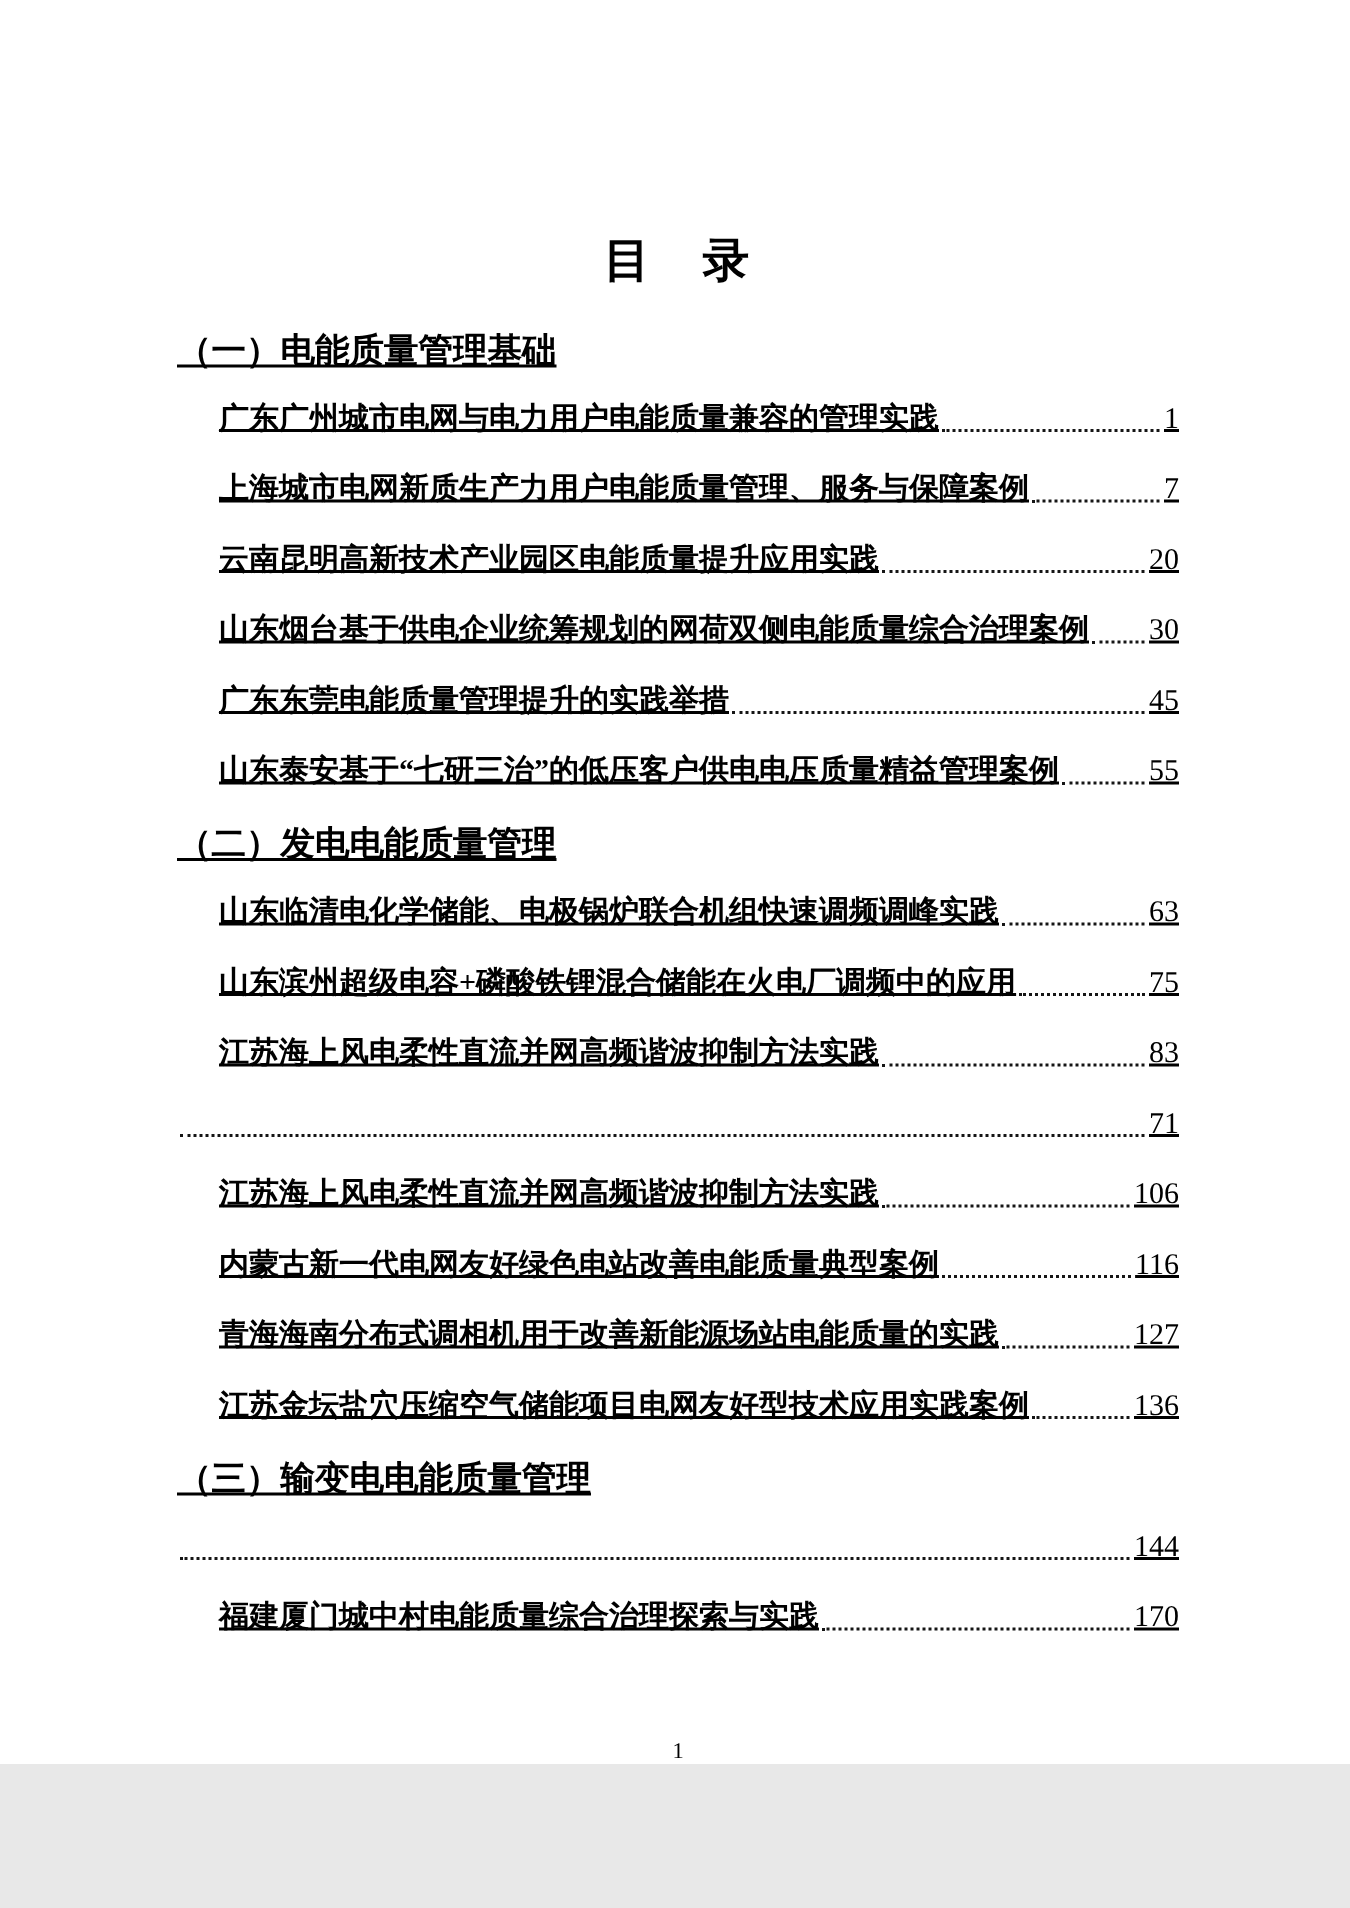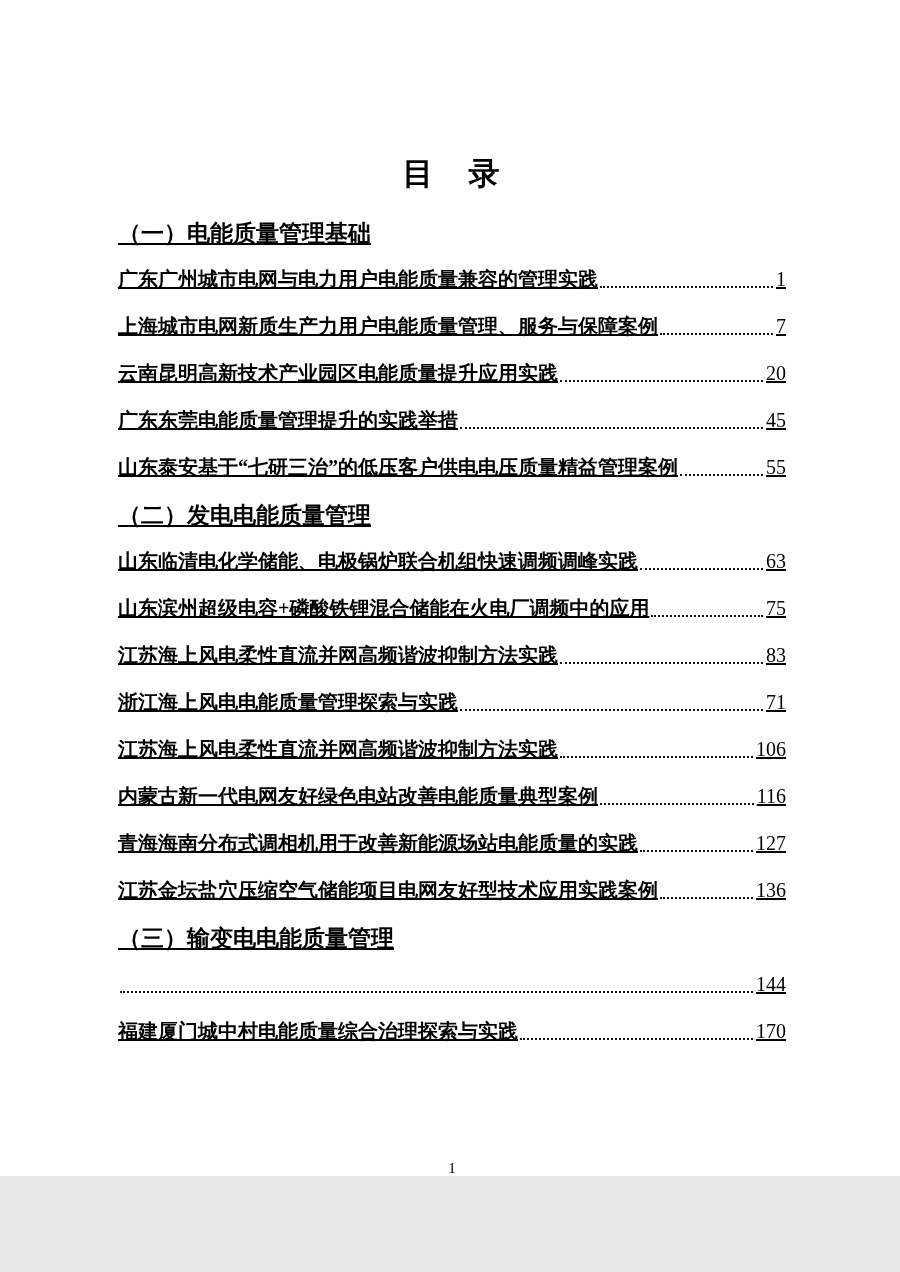--- a/index.html
+++ b/index.html
@@ -37,20 +37,21 @@
   .row.heading {
     font-size: 23px;
     font-weight: 700;
     line-height: 27px;
   }
   .row.entry .t {
     font-size: 20px;
     font-weight: 700;
     line-height: 25px;
     white-space: nowrap;
+    margin-left: 28px;
   }
   .row.entry .leader {
     flex: 1;
     height: 19px;
     margin: 0 3px 0 2px;
     border-bottom: 2.2px dotted #151515;
   }
   .row.entry .p {
     font-size: 20px;
     font-weight: 400;
@@ -90,20 +91,25 @@
         <span class="t">上海城市电网新质生产力用户电能质量管理、服务与保障案例</span>
         <span class="leader"></span>
         <span class="p">7</span>
       </div>
       <div class="row entry">
         <span class="t">云南昆明高新技术产业园区电能质量提升应用实践</span>
         <span class="leader"></span>
         <span class="p">20</span>
       </div>
       <div class="row entry">
+        <span class="t">山东烟台基于供电企业统筹规划的网荷双侧电能质量综合治理案例</span>
+        <span class="leader"></span>
+        <span class="p">30</span>
+      </div>
+      <div class="row entry">
         <span class="t">广东东莞电能质量管理提升的实践举措</span>
         <span class="leader"></span>
         <span class="p">45</span>
       </div>
       <div class="row entry">
         <span class="t">山东泰安基于“七研三治”的低压客户供电电压质量精益管理案例</span>
         <span class="leader"></span>
         <span class="p">55</span>
       </div>
 
@@ -120,21 +126,20 @@
         <span class="t">山东滨州超级电容+磷酸铁锂混合储能在火电厂调频中的应用</span>
         <span class="leader"></span>
         <span class="p">75</span>
       </div>
       <div class="row entry">
         <span class="t">江苏海上风电柔性直流并网高频谐波抑制方法实践</span>
         <span class="leader"></span>
         <span class="p">83</span>
       </div>
       <div class="row entry">
-        <span class="t">浙江海上风电电能质量管理探索与实践</span>
         <span class="leader"></span>
         <span class="p">71</span>
       </div>
       <div class="row entry">
         <span class="t">江苏海上风电柔性直流并网高频谐波抑制方法实践</span>
         <span class="leader"></span>
         <span class="p">106</span>
       </div>
       <div class="row entry">
         <span class="t">内蒙古新一代电网友好绿色电站改善电能质量典型案例</span>

